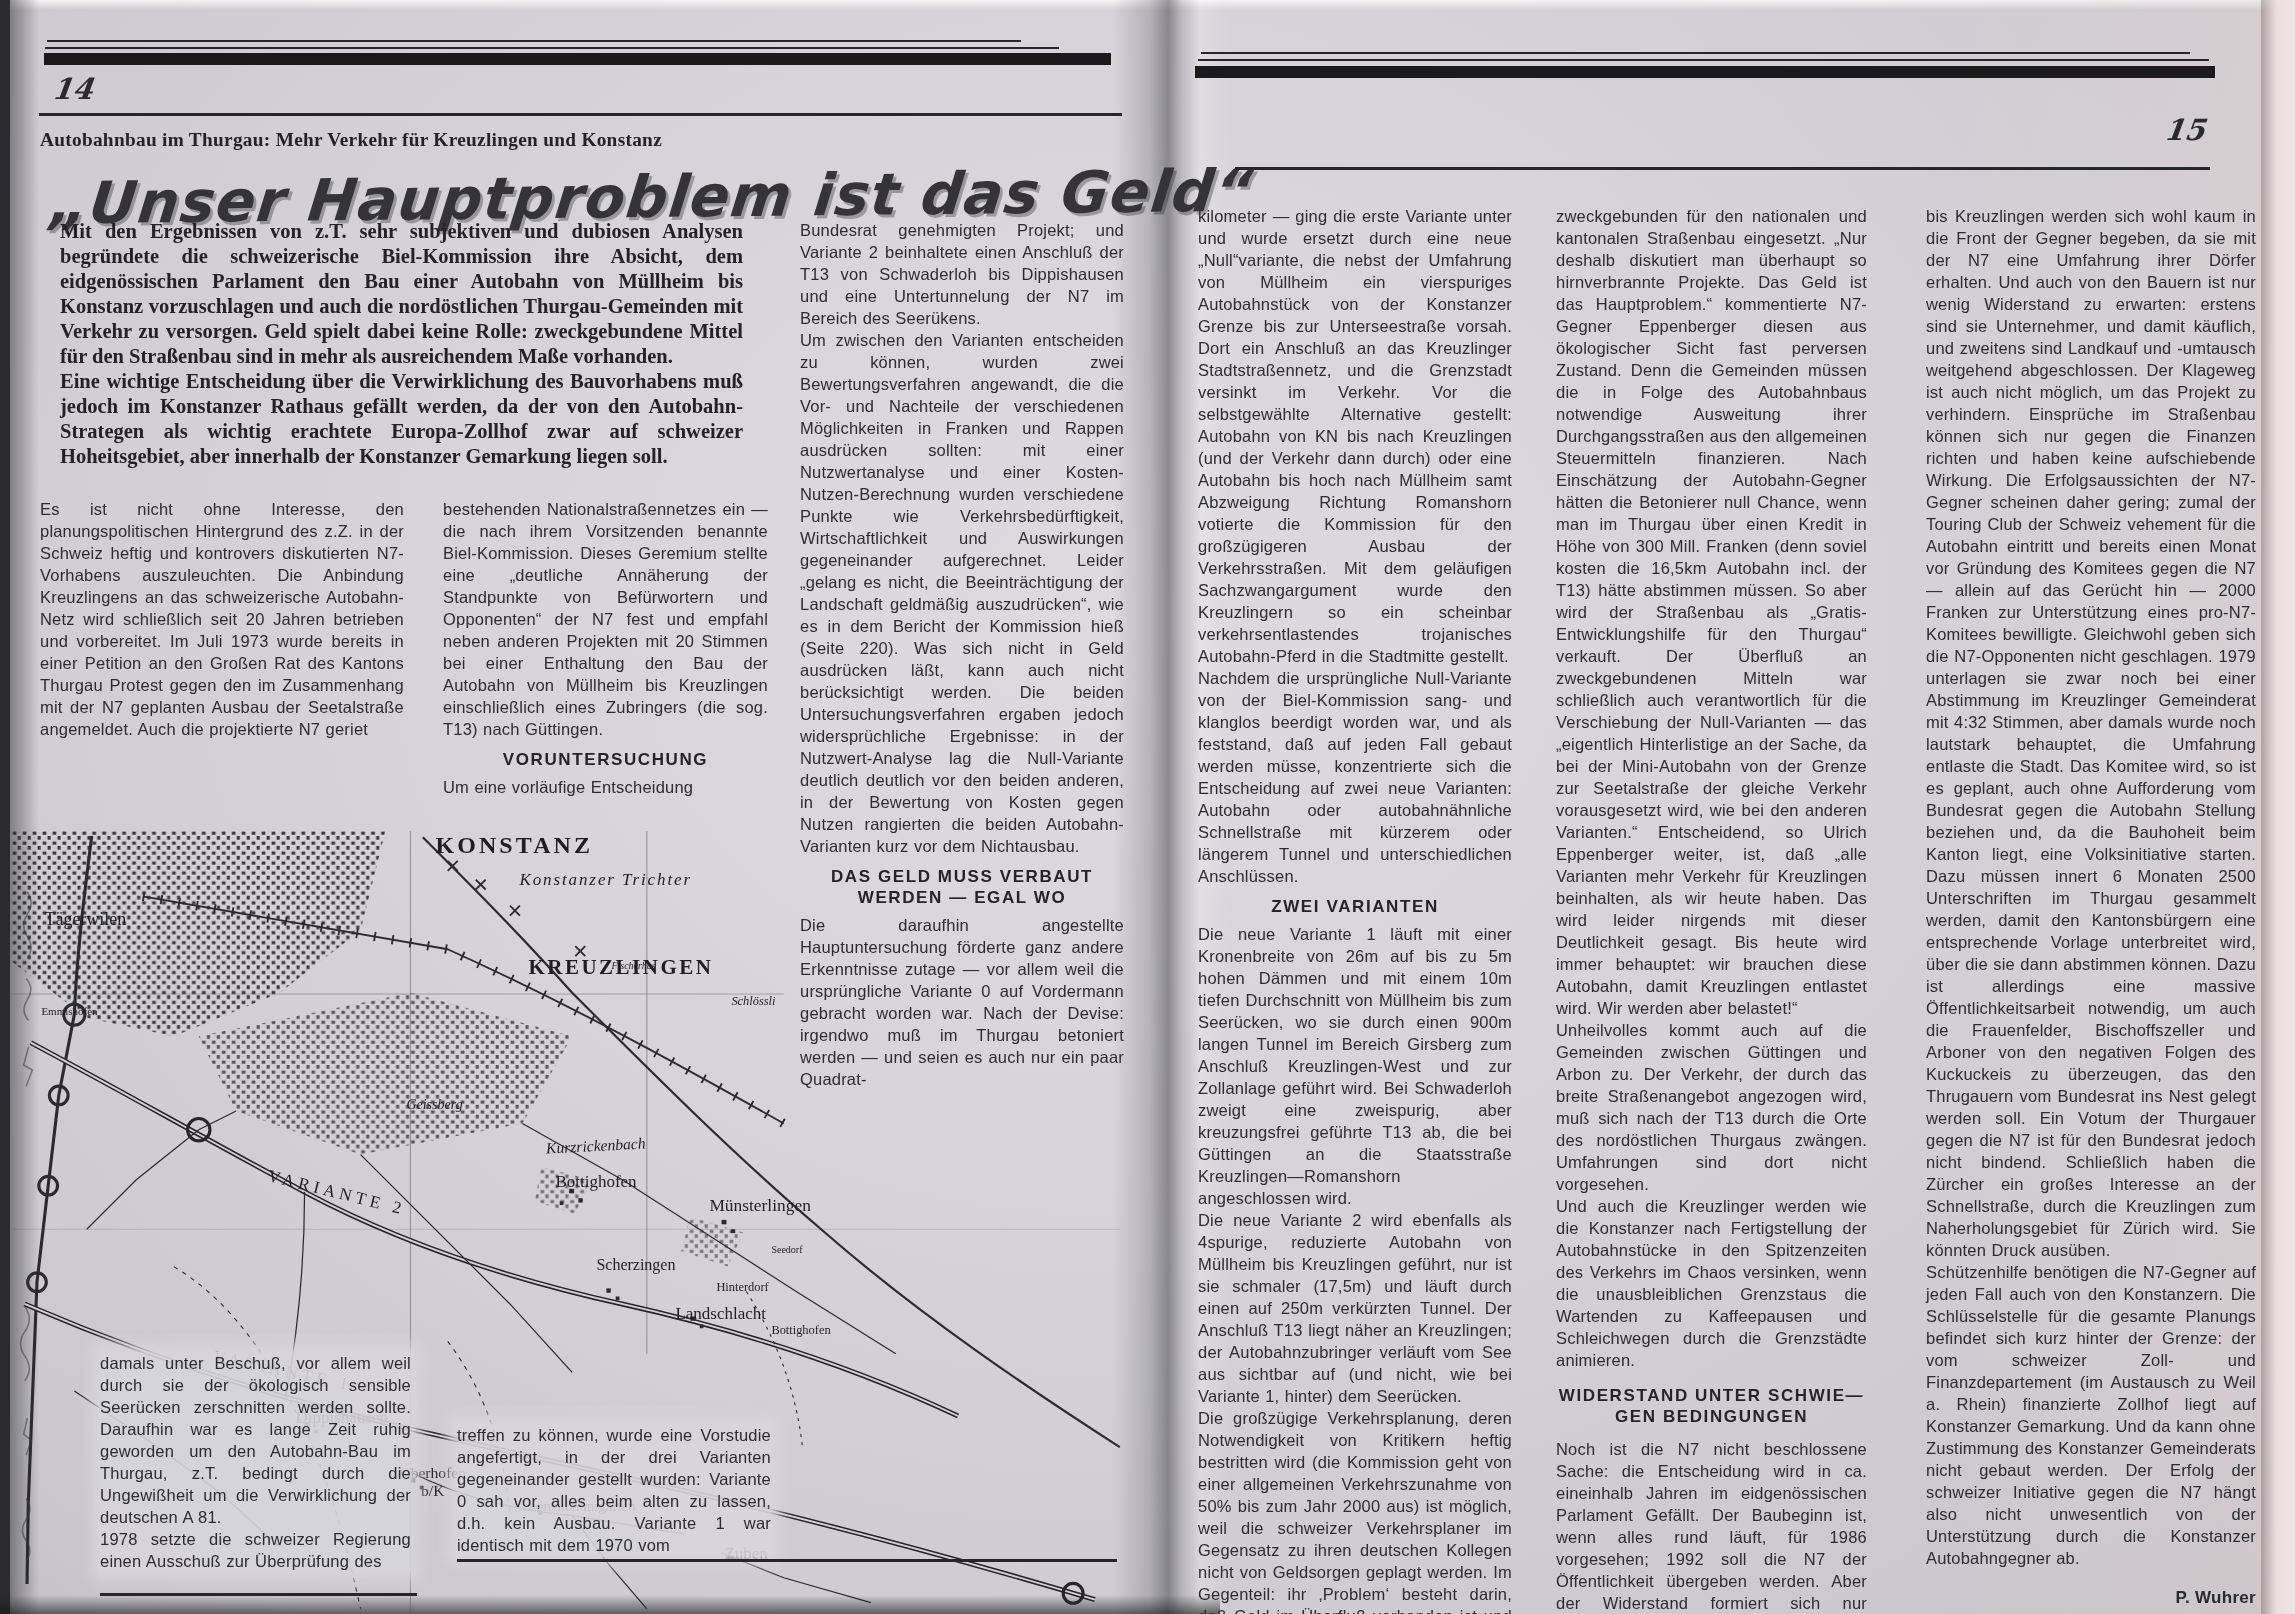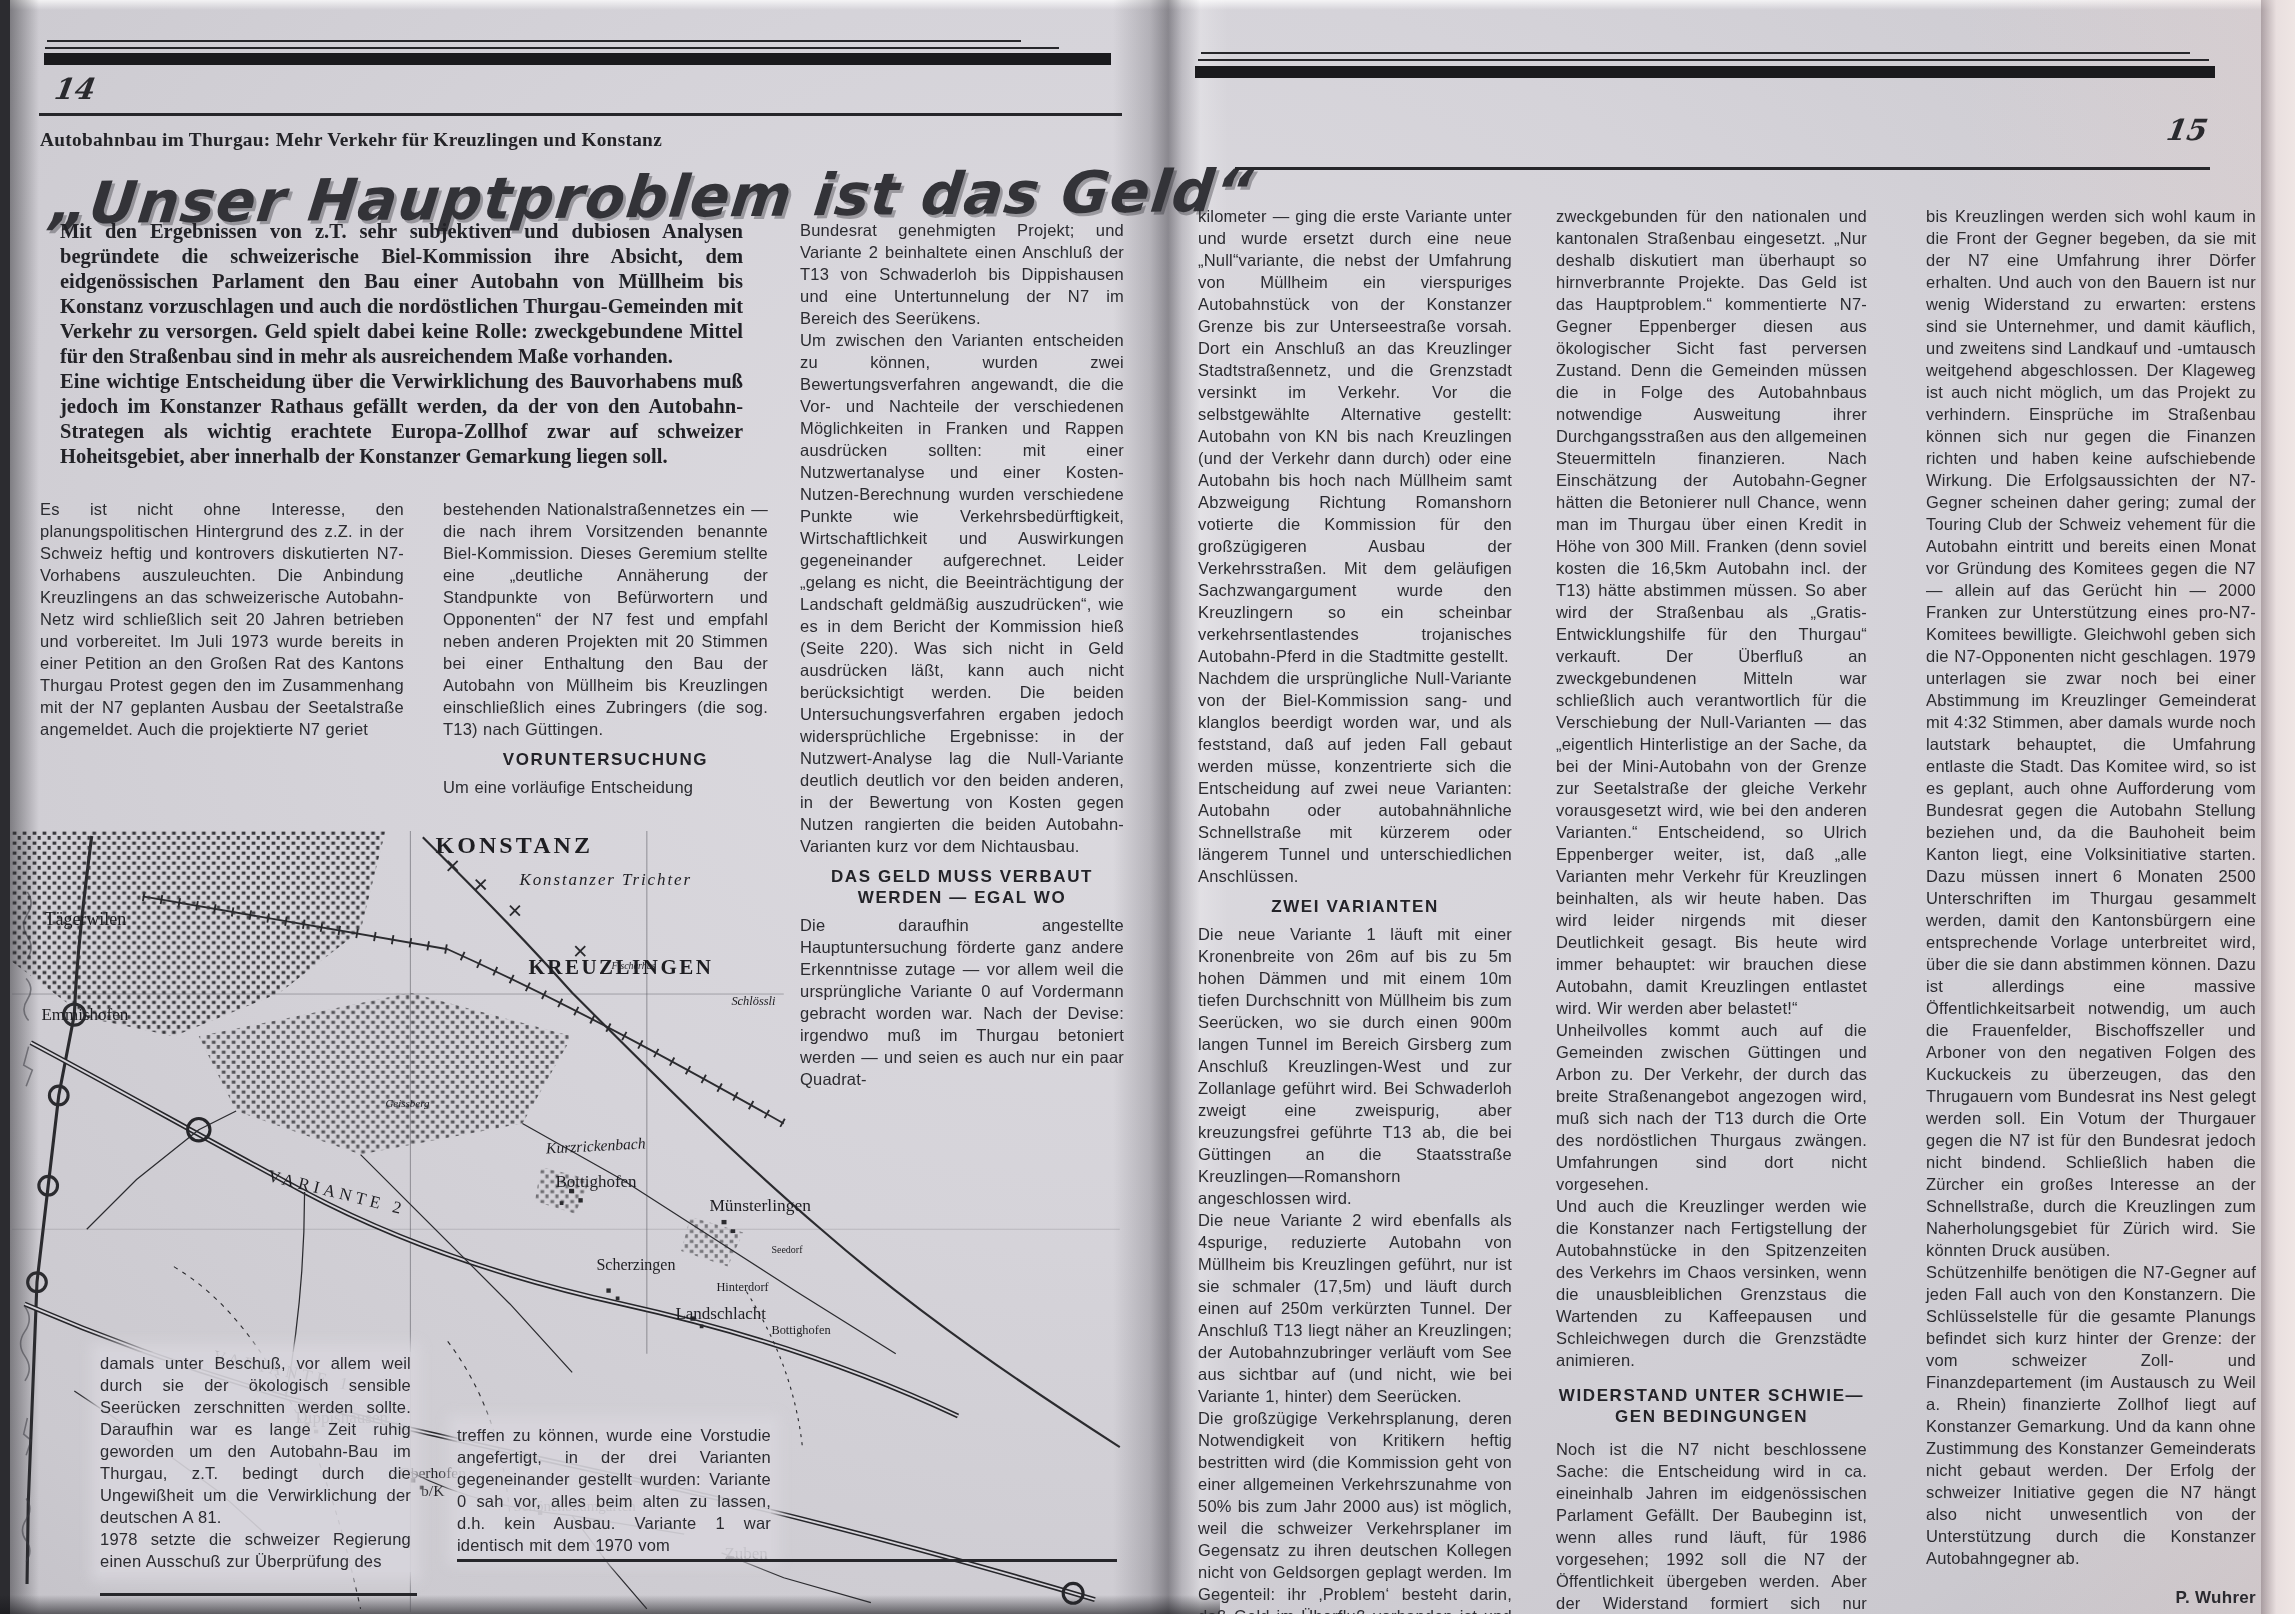--- a/index.html
+++ b/index.html
@@ -144,39 +144,39 @@
           <rect x="640" y="1040" width="8" height="7"></rect>
             <rect x="655" y="1052" width="6" height="6"></rect>
           <rect x="845" y="1092" width="7" height="7"></rect>
             <rect x="1150" y="1165" width="8" height="7"></rect>
         </g>
       </svg>
       <span class="map-label ml-caps" style="left:423px;top:1.2px;font-size:24px;letter-spacing:3.1px;">KONSTANZ</span>
       <span class="map-label ml-it" style="left:507px;top:39px;font-size:17px;letter-spacing:1.9px;">Konstanzer Trichter</span>
       <span class="map-label" style="left:32px;top:78px;font-size:18px;">Tägerwilen</span>
       <span class="map-label ml-caps" style="left:516px;top:124px;font-size:21px;letter-spacing:2.5px;">KREUZLINGEN</span>
-      <span class="map-label" style="left:29px;top:174px;font-size:17px;">Emmishofen</span>
+      <span class="map-label" style="left:29px;top:174px;font-size:11px;">Emmishofen</span>
       <span class="map-label ml-it" style="left:599px;top:129px;font-size:10px;font-style:italic;">Fischerhus</span>
       <span class="map-label ml-it" style="left:719px;top:163px;font-size:12.4px;">Schlössli</span>
       <span class="map-label ml-it" style="left:534px;top:306px;font-size:15.6px;transform:rotate(-3deg);">Kurzrickenbach</span>
       <span class="map-label" style="left:543px;top:341px;font-size:17px;">Bottighofen</span>
       <span class="map-label" style="left:697px;top:364px;font-size:17.4px;">Münsterlingen</span>
       <span class="map-label" style="left:759px;top:413px;font-size:10px;">Seedorf</span>
       <span class="map-label" style="left:584px;top:425px;font-size:16px;">Scherzingen</span>
       <span class="map-label" style="left:704px;top:449px;font-size:12.4px;">Hinterdorf</span>
       <span class="map-label" style="left:663px;top:473px;font-size:17px;">Landschlacht</span>
       <span class="map-label" style="left:759px;top:492px;font-size:12.4px;">Bottighofen</span>
       <span class="map-label" style="left:254px;top:352px;font-size:17px;letter-spacing:4.4px;transform:rotate(14deg);">VARIANTE 2</span>
       <span class="map-label" style="left:200px;top:530px;font-size:17px;letter-spacing:4.4px;transform:rotate(12deg);">VARIANTE 1</span>
       <span class="map-label" style="left:283px;top:577px;font-size:17px;">Dippishausen</span>
       <span class="map-label" style="left:387px;top:633px;font-size:15.6px;">Oberhofen
 b/K</span>
       <span class="map-label" style="left:501px;top:667px;font-size:15px;">Schönenbaumgarten</span>
       <span class="map-label" style="left:712px;top:713px;font-size:17px;">Zuben</span>
-      <span class="map-label ml-it" style="left:373px;top:266px;font-size:11px;">Geissberg</span>
+      <span class="map-label ml-it" style="left:373px;top:266px;font-size:14px;padding-left:21px;">Geissberg</span>
     </div>
 
     <div class="abs body-text overmap" style="left:100px;top:1352px;width:311px;">damals unter Beschuß, vor allem weil durch sie der ökologisch sensible Seerücken zerschnitten werden sollte. Daraufhin war es lange Zeit ruhig geworden um den Autobahn-Bau im Thurgau, z.T. bedingt durch die Ungewißheit um die Verwirklichung der deutschen A 81.
 1978  setzte die schweizer Regierung einen Ausschuß zur Überprüfung des</div>
     <div class="abs body-text overmap" style="left:457px;top:1424px;width:314px;">treffen zu können, wurde eine Vorstudie angefertigt, in der drei Varianten gegeneinander gestellt wurden: Variante 0 sah vor, alles beim alten zu lassen, d.h. kein Ausbau. Variante 1 war identisch mit dem 1970 vom</div>
     <div class="abs hairline" style="left:100px;top:1593px;width:317px;height:2.5px;"></div>
     <div class="abs hairline" style="left:457px;top:1559px;width:660px;height:2.5px;"></div>
 
     <svg class="abs" style="left:15px;top:884px;" width="26" height="709" viewBox="0 0 42 1140">
       <path d="M20,10 q12,18 0,36 q-12,18 0,36 q12,18 0,36 M18,150 q14,16 2,34 q-12,18 2,34 M22,260 l-8,30 l14,8 l-10,26 M16,680 q14,20 0,40 q-14,20 0,40 q14,20 0,40 M20,860 l-6,26 l12,10 l-8,24 M18,990 q12,16 0,34 q-12,18 0,34 q12,16 0,34" fill="none" stroke="#3a3a42" stroke-width="2.5" opacity=".55"></path>

